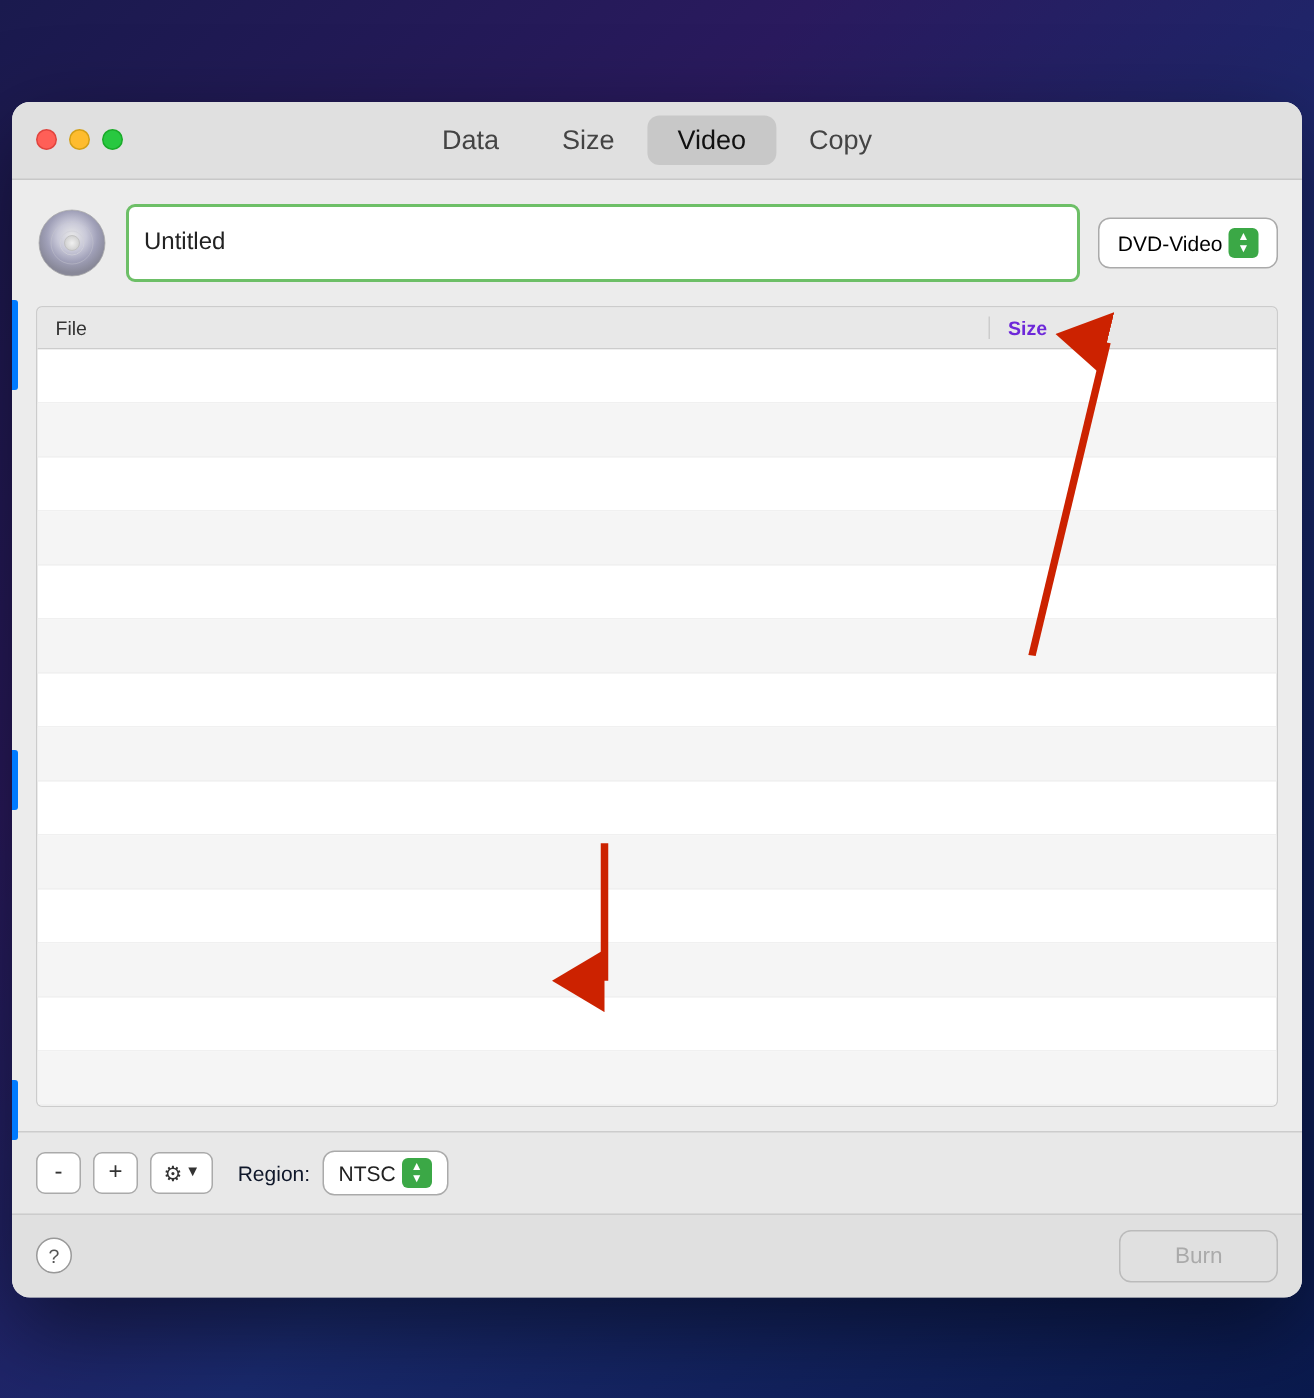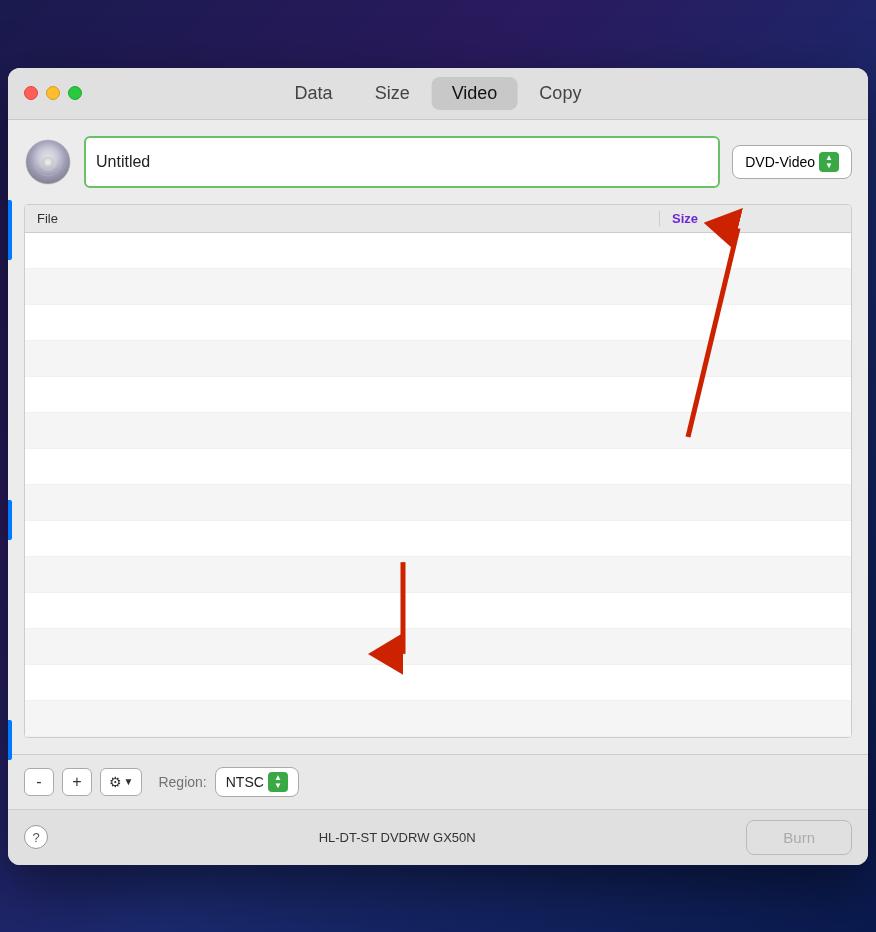--- a/index.html
+++ b/index.html
@@ -222,21 +222,21 @@
       border: 1px solid #aaa;
       border-radius: 6px;
       font-size: 14px;
       cursor: pointer;
       font-family: inherit;
       color: #333;
     }
 
     .region-label {
       font-size: 14px;
-      color: #737373;
+      color: #0f172a;
       margin-left: 8px;
       font-weight: 500;
     }
 
     .region-btn {
       display: flex;
       align-items: center;
       gap: 4px;
       padding: 4px 10px;
       background: white;
@@ -477,17 +477,16 @@
           <span>▲</span>
           <span>▼</span>
         </span>
       </div>
     </button>
   </div>
 
   <div class="footer-bar">
     <button class="help-btn">?</button>
     <div class="drive-info">
-      <div class="drive-name">HL-DT-ST DVDRW GX50N</div>
     </div>
     <button class="burn-btn">Burn</button>
   </div>
 </div>
 
 </body></html>

